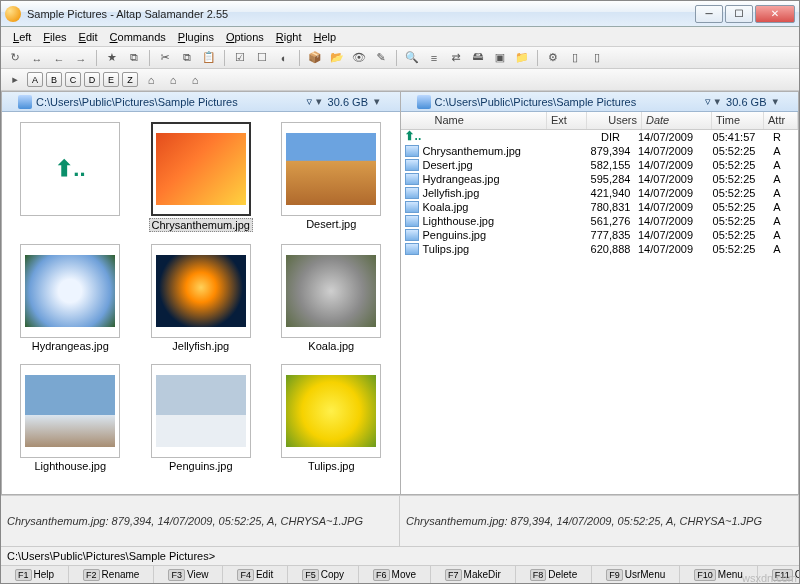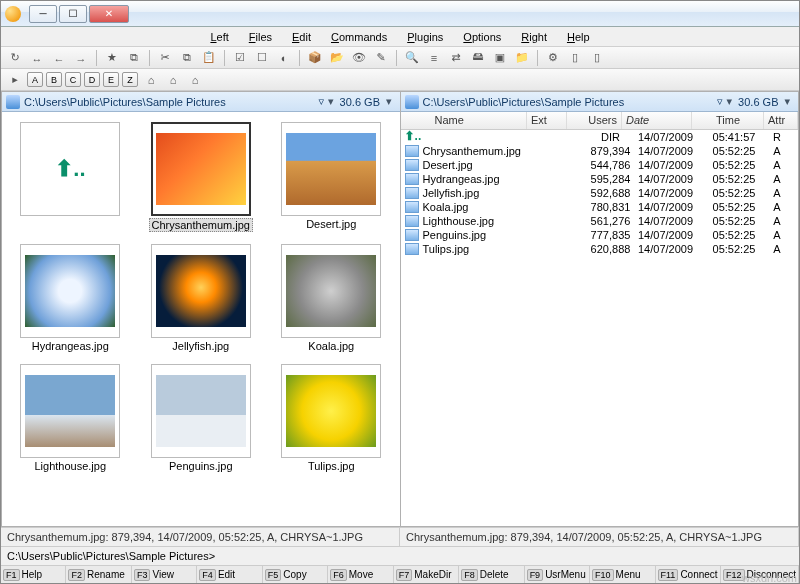--- a/index.html
+++ b/index.html
@@ -42,22 +42,21 @@
 }
 .win-btn.close { background: linear-gradient(#f5a4a0,#d9534f); color:#fff; width:40px;}
 
 .menubar {
   height: 20px;
   background: #f0f0f0;
   border-bottom: 1px solid #d0d0d0;
   display: flex;
   padding: 0 6px;
   align-items: center;
-  gap: 8px;
-  justify-content: center;
+  gap: 0;
 }
 .menubar span { padding: 2px 6px; cursor: default; }
 .menubar span u { text-decoration: underline; }
 
 .toolbar {
   height: 22px;
   background: linear-gradient(#fafafa,#e8e8e8);
   border-bottom: 1px solid #ccc;
   display: flex;
   align-items: center;
@@ -84,21 +83,21 @@
 }
 
 .panels { flex:1; display:flex; overflow:hidden; }
 .panel { flex:1; display:flex; flex-direction:column; border:1px solid #b0b0b0; margin:0 0px; background:#fff; }
 .panel + .panel { border-left: none; }
 .panel-header {
   height: 20px;
   background: linear-gradient(#e4f0fb,#cfe2f6);
   border-bottom: 1px solid #9db6d0;
   display: flex; align-items: center;
-  padding: 0 4px;
+  padding: 0 16px;
   font-size: 11px;
   color: #123a66;
 }
 .panel-header .drive-ico {
   width:14px;height:14px;margin-right:4px;
   background:linear-gradient(#bbd8ff,#4a90d9);border-radius:2px;
 }
 .panel-header .path { flex:1; }
 .panel-header .dd { color:#456; padding:0 4px;}
 .panel-header .free { padding:0 2px;text-align:right; }
@@ -106,21 +105,21 @@
   height: 18px;
   background: linear-gradient(#fdfdfd,#ececec);
   border-bottom: 1px solid #ccc;
   display:flex; font-size:11px; color:#333;
 }
 .col-headers .col { padding: 2px 4px; border-right:1px solid #ddd; }
 .col.name{flex:1;padding-left:34px;}
 .col.ext{width:40px;}
 .col.size{width:55px;text-align:right;}
 .col.date{width:70px;font-style:italic;}
-.col.time{width:52px;margin-left:20px;}
+.col.time{width:52px;}
 .col.attr{width:34px;}
 .panel-body { flex:1; overflow:auto; background:#fff; }
 
 .thumb-grid {
   display:grid;
   grid-template-columns: repeat(3, 1fr);
   gap: 4px 6px;
   padding: 6px;
 }
 .thumb {
@@ -144,32 +143,33 @@
 .row .ico { width:14px;height:12px;margin-right:4px;display:inline-block;}
 .row .ico.img { background:linear-gradient(#cfe6ff,#7db3e8);border:1px solid #6a9fd4;}
 .row .ico.up { color:#0a8f6a;font-weight:bold;font-size:12px;line-height:10px;}
 .row .name{flex:1;}
 .row .size{width:55px;text-align:center;}
 .row .date{width:70px;}
 .row .time{width:52px;text-align:center;}
 .row .attr{width:34px;text-align:center;}
 
 .status-split { display:flex; background:#f0f0f0; border-top:1px solid #ccc; }
-.status-split div { flex:1; padding:3px 6px; font-size:11px; color:#333; border-right:1px solid #ccc;}
+.status-split div { flex:1; padding:19px 6px; font-size:11px; color:#333; border-right:1px solid #ccc;font-style:italic;}
 .cmdline { padding:3px 6px; background:#f0f0f0; border-top:1px solid #ccc; font-size:11px; }
 .fn-bar { display:flex; background:#eaeaea; border-top:1px solid #ccc; }
-.fn-bar .fn { flex:1; padding:3px 2px; font-size:10px; border-right:1px solid #ccc; text-align:left;}
+.fn-bar .fn { flex:1; padding:3px 14px; font-size:10px; border-right:1px solid #ccc; text-align:left;}
 .fn-bar .fn .key { background:#d8d8d8;border:1px solid #aaa;border-radius:2px;padding:0 2px;margin-right:2px;font-size:9px;}
 .watermark{position:absolute;right:3px;bottom:0;font-size:11px;color:#bbb;pointer-events:none;}
 </style>
 </head>
 <body>
 
 <div class="titlebar">
   <div class="app-icon"></div>
+  <div class="title">Sample Pictures - Altap Salamander 2.55</div>
   <div class="win-controls">
     <div class="win-btn">─</div>
     <div class="win-btn">☐</div>
     <div class="win-btn close">✕</div>
   </div>
 </div>
 
 <div class="menubar" id="menubar">
     <span><u>L</u>eft</span>
     <span><u>F</u>iles</span>
@@ -329,37 +329,37 @@
           <span class="ico img"></span>
           <span class="name">Chrysanthemum.jpg</span>
           <span class="size">879,394</span>
           <span class="date">14/07/2009</span>
           <span class="time">05:52:25</span>
           <span class="attr">A</span>
         </div>
         <div class="row">
           <span class="ico img"></span>
           <span class="name">Desert.jpg</span>
-          <span class="size">544,786</span>
+          <span class="size">582,155</span>
           <span class="date">14/07/2009</span>
           <span class="time">05:52:25</span>
           <span class="attr">A</span>
         </div>
         <div class="row">
           <span class="ico img"></span>
           <span class="name">Hydrangeas.jpg</span>
           <span class="size">595,284</span>
           <span class="date">14/07/2009</span>
           <span class="time">05:52:25</span>
           <span class="attr">A</span>
         </div>
         <div class="row">
           <span class="ico img"></span>
           <span class="name">Jellyfish.jpg</span>
-          <span class="size">592,688</span>
+          <span class="size">421,940</span>
           <span class="date">14/07/2009</span>
           <span class="time">05:52:25</span>
           <span class="attr">A</span>
         </div>
         <div class="row">
           <span class="ico img"></span>
           <span class="name">Koala.jpg</span>
           <span class="size">780,831</span>
           <span class="date">14/07/2009</span>
           <span class="time">05:52:25</span>

